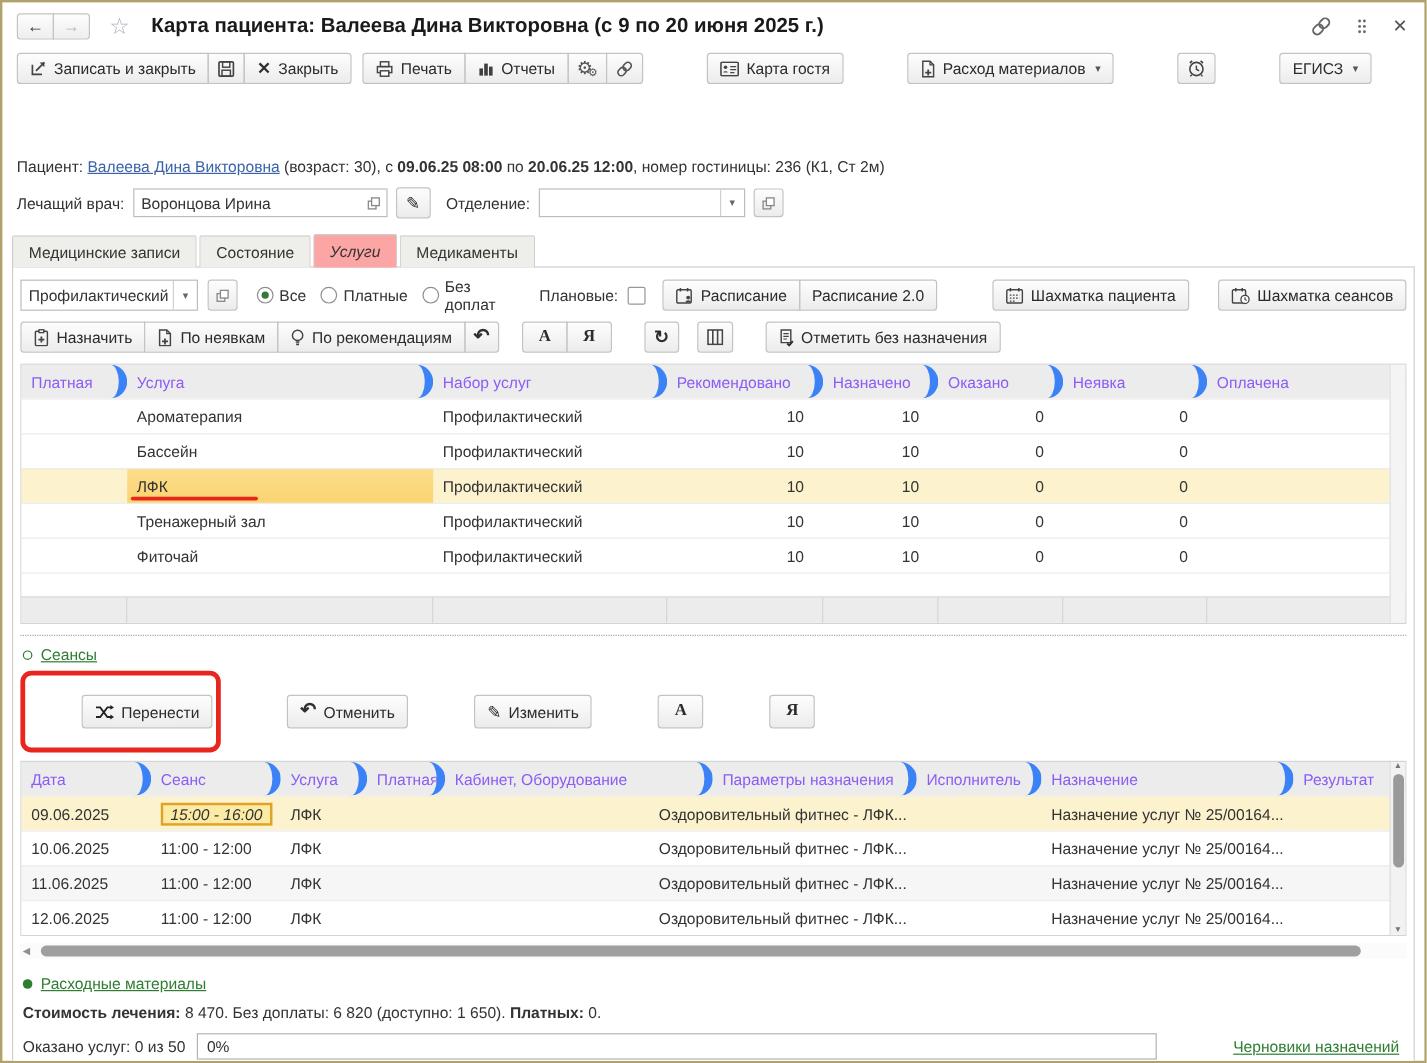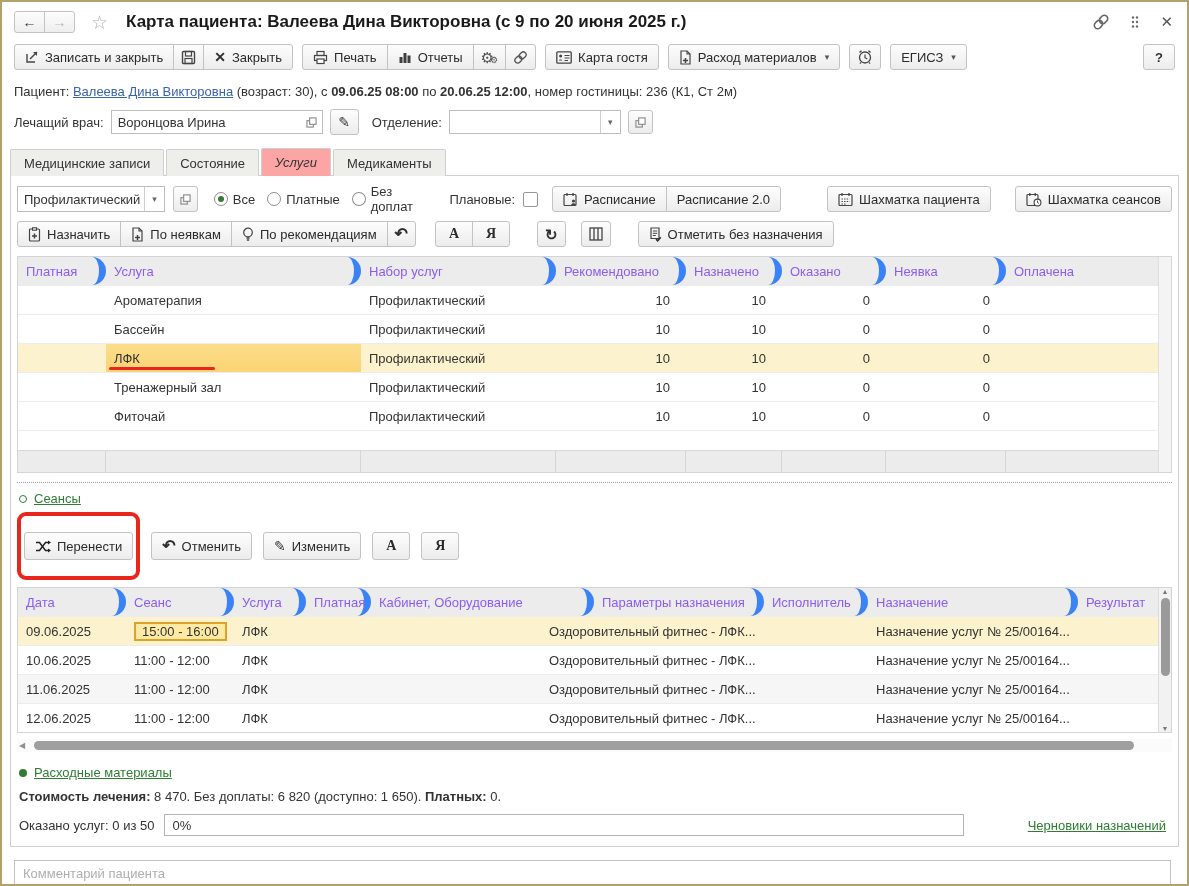--- a/index.html
+++ b/index.html
@@ -16,32 +16,32 @@
   .navbtn.fwd  { border-radius:0 3px 3px 0; margin-left:-1px; color:#b8b8b8; }
   .star { margin-left:16px; font-size:19px; color:#aab0b6; }
   .wtitle { margin-left:18px; font-size:17px; font-weight:bold; color:#1a1a1a; white-space:nowrap; }
   .titlebar .right { margin-left:auto; display:flex; align-items:center; gap:20px; }
   .xclose { font-size:15px; color:#555; }
 
   
   .toolbar { display:flex; align-items:center; gap:9px; padding:2px 12px 8px 12px; }
   .btn { display:inline-flex; align-items:center; gap:6px; height:26px; padding:0 10px;
          background:linear-gradient(#fdfdfd,#ececec); border:1px solid #c3c3c3; border-radius:3px;
-         font-size:13px; color:#2b2b2b; white-space:nowrap; }
+         font-size:13px; color:#2b2b2b; white-space:nowrap;margin-left:44px; }
   .btn .caret { font-size:9px; color:#555; margin-left:2px; }
   .grp { display:inline-flex; }
   .grp .btn { border-radius:0; margin-left:-1px; }
   .grp .btn:first-child { border-radius:3px 0 0 3px; margin-left:0; }
   .grp .btn:last-child { border-radius:0 3px 3px 0; }
   .iconbtn { padding:0 7px; }
   .toolbar .spacer { flex:1; }
   .qbtn { width:32px; justify-content:center; font-weight:bold; color:#333; }
 
   
-  .patientline { padding:6px 12px 4px 12px; white-space:nowrap; }
+  .patientline { padding:6px 12px 4px 12px; white-space:nowrap;margin-top:47px; }
   .lnk-blue { color:#3b63a8; text-decoration:underline; }
   .b { font-weight:bold; }
   .doctorline { display:flex; align-items:center; gap:7px; padding:6px 12px 8px 12px; }
   .field { display:inline-flex; align-items:center; height:24px; border:1px solid #bdbdbd; background:#fff; }
   .field .val { padding:0 6px; min-width:140px; }
   .field .infold { padding:0 5px; display:flex; align-items:center; }
   .field .dd { width:20px; align-self:stretch; border-left:1px solid #d0d0d0; display:flex; align-items:center; justify-content:center; color:#666; font-size:9px; }
   .sqbtn { width:29px; height:26px; display:inline-flex; align-items:center; justify-content:center;
            background:linear-gradient(#fdfdfd,#ececec); border:1px solid #c3c3c3; border-radius:3px; }
 
@@ -90,21 +90,21 @@
   .seclink { display:flex; align-items:center; gap:7px; margin:2px 0 6px 2px; }
   .ring { width:8px; height:8px; border:1px solid #2e7d32; border-radius:50%; }
   .dotfill { width:8px; height:8px; background:#2e7d32; border-radius:50%; }
   .lnk-green { color:#2e7d32; text-decoration:underline; }
   .sessbtns { display:flex; align-items:center; gap:11px; margin-bottom:7px; }
   .annotation-box { border:4px solid #e8261d; border-radius:9px; padding:16px 3px; display:inline-flex; }
   .bt28 { height:28px; }
   .kc1{width:108px;} .kc2{width:108px;} .kc3{width:72px;} .kc4{width:65px;} .kc5{width:170px;}
   .kc6{width:223px;} .kc7{width:104px;} .kc8{width:210px;} .kc9{flex:1;}
   .sess-tbl .body-row.alt { background:#f6f6f6; }
-  .time-focus { border:2px solid #dfa128; background:#fdeaa4; padding:0 6px; }
+  .time-focus { border:2px solid #dfa128; background:#fdeaa4; padding:0 6px;font-style:italic; }
   .sess-vscroll { position:absolute; top:0; right:0; bottom:0; width:13px; background:#f2f2f2; border-left:1px solid #ddd;
                   display:flex; flex-direction:column; align-items:center; font-size:7px; color:#777; }
   .sess-vscroll .thumb { width:9px; height:78px; background:#9a9a9a; border-radius:5px; margin-top:3px; }
   .sess-vscroll .arr-dn { margin-top:auto; }
 
   
   .hscroll { height:13px; margin-top:6px; position:relative; background:#fbfbfb; }
   .hscroll .arr { position:absolute; left:2px; top:2px; font-size:8px; color:#909090; }
   .hscroll .thumb { position:absolute; left:17px; right:38px; top:2px; height:9px; background:#9f9f9f; border-radius:5px; }
 

